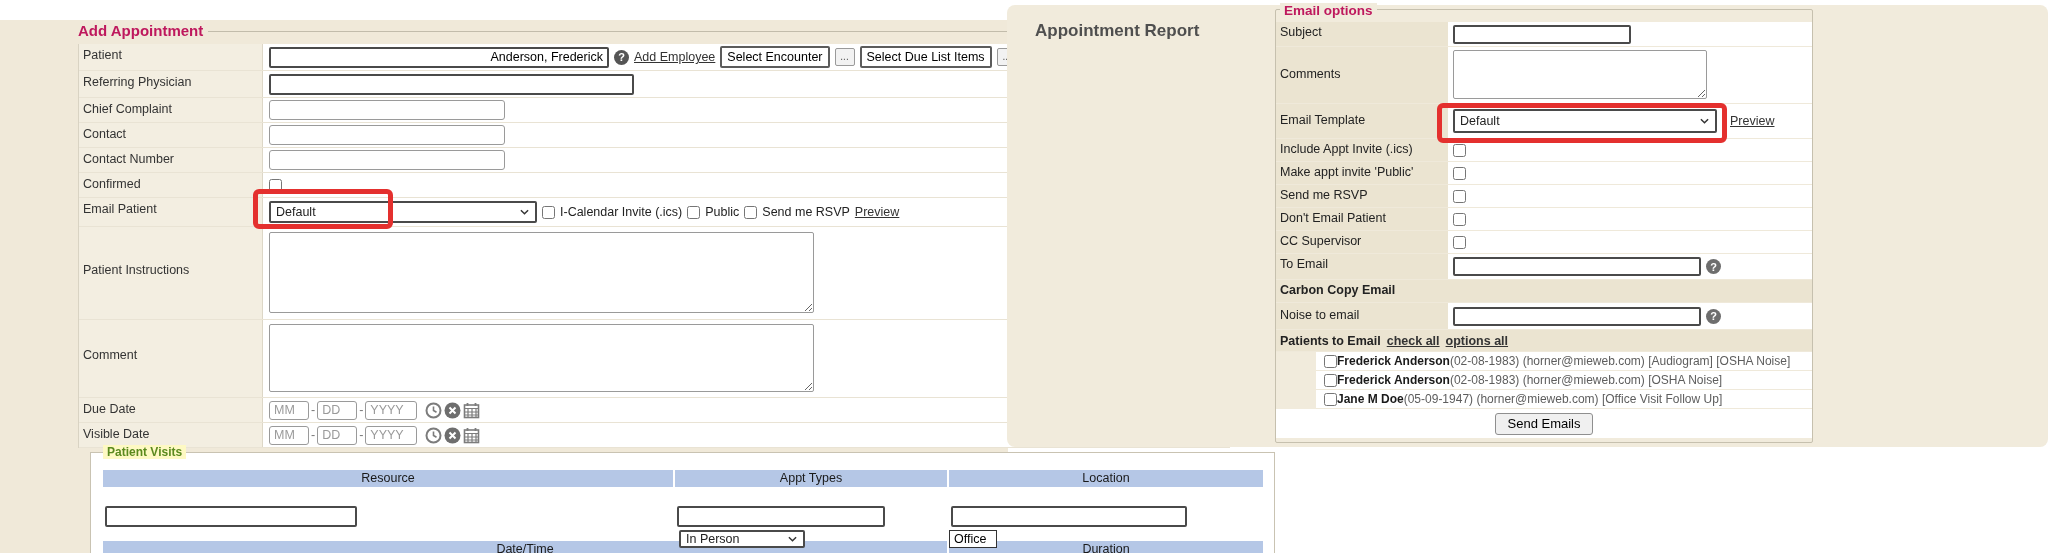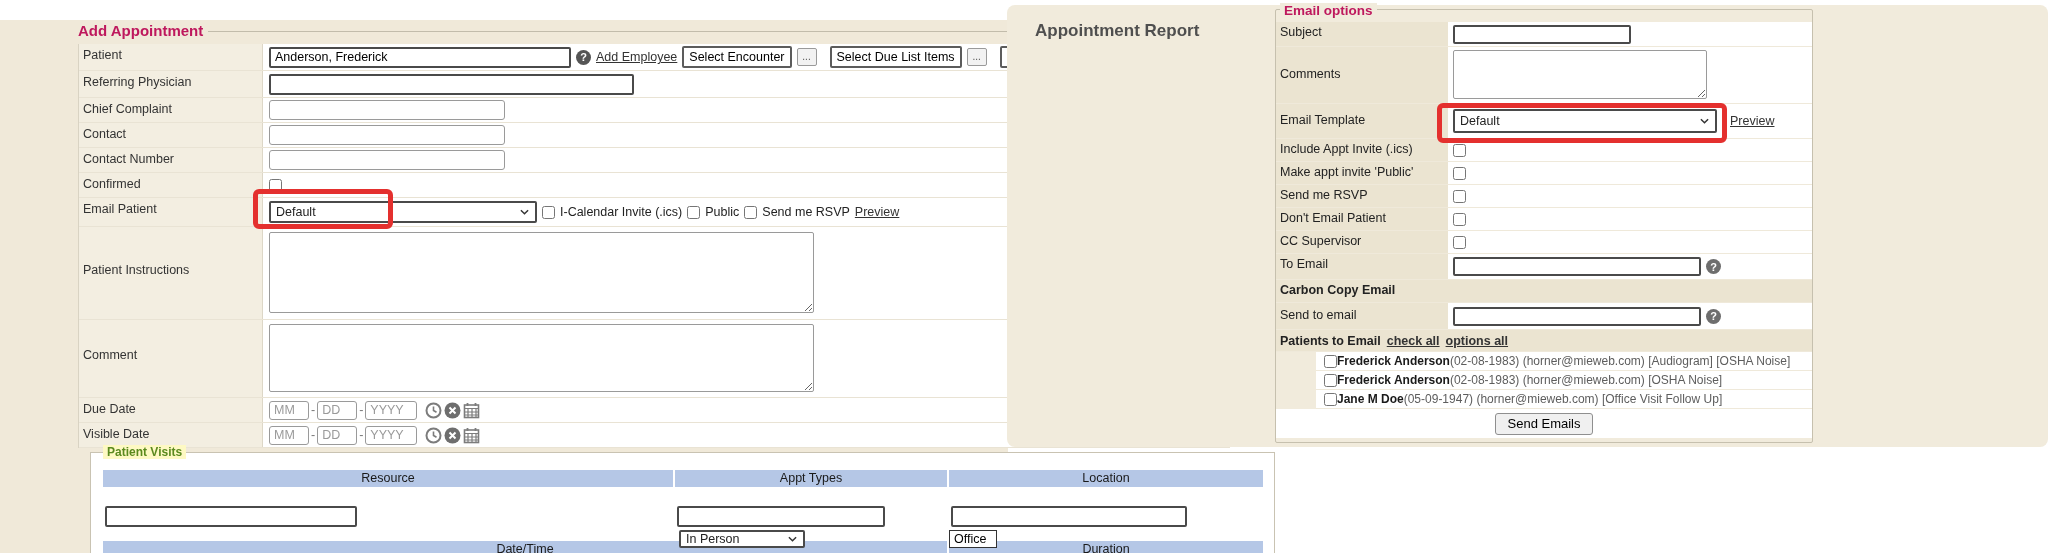--- a/index.html
+++ b/index.html
@@ -69,26 +69,26 @@
 
 <div id="aa-form" class="abs">
   <div id="aa-line"></div>
   <span id="aa-legend" class="legend-green">Add Appointment</span>
 
   <div id="aa-rows">
 
     <div class="aa-row" style="height:27px">
       <div class="aa-label">Patient</div>
       <div class="aa-content">
-        <input type="text" class="inp-thick" style="width: 302px;" value="Anderson, Frederick">
+        <input type="text" class="inp-thick" style="width: 340px; text-align: right;" value="Anderson, Frederick">
         <span class="qicon" style="background:#555">?</span>
         <span class="link">Add Employee</span>
         <button class="btn">Select Encounter</button>
         <button class="btn-dots">...</button>
-        <button class="btn" style="margin-left:8px">Select Due List Items</button>
+        <button class="btn" style="">Select Due List Items</button>
         <button class="btn-dots">...</button>
         <button class="btn" style="margin-left:8px; min-width:96px; text-align:left">Select C</button>
       </div>
     </div>
 
     <div class="aa-row" style="height:27px">
       <div class="aa-label">Referring Physician</div>
       <div class="aa-content">
         <input type="text" class="inp-thick" style="width: 365px;">
       </div>
@@ -305,21 +305,21 @@
           <input type="text" class="inp-thick" style="width: 248px; height: 19px;">
           <span class="qicon">?</span>
         </div>
       </div>
 
       <div class="eo-row" style="height:23px">
         <div class="eo-full">Carbon Copy Email</div>
       </div>
 
       <div class="eo-row" style="height:27px">
-        <div class="eo-label" style="padding-top:5px">Send to email</div>
+        <div class="eo-label" style="padding-top:5px">Noise to email</div>
         <div class="eo-content">
           <input type="text" class="inp-thick" style="width: 248px; height: 19px;">
           <span class="qicon">?</span>
         </div>
       </div>
 
       <div class="eo-row" style="height:22px">
         <div class="eo-full" style="display:flex; gap:6px; align-items:center">
           <span>Patients to Email</span>
           <span class="link" style="font-weight:bold">check all</span>

